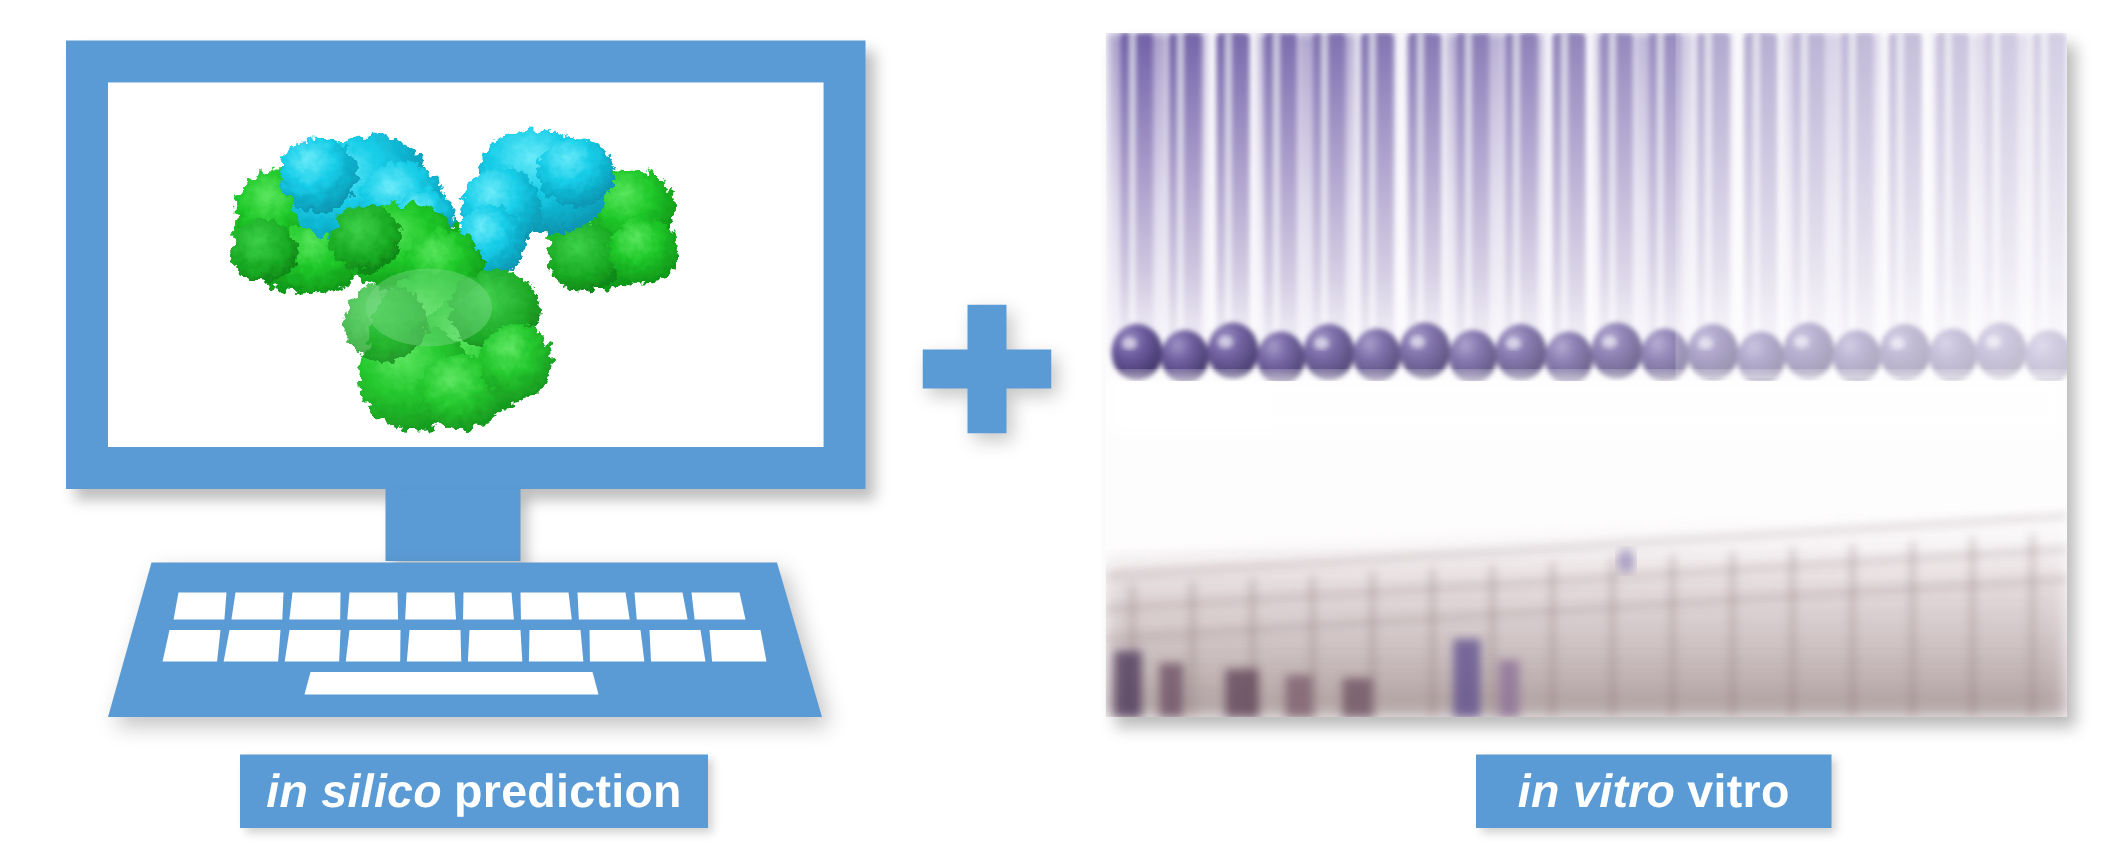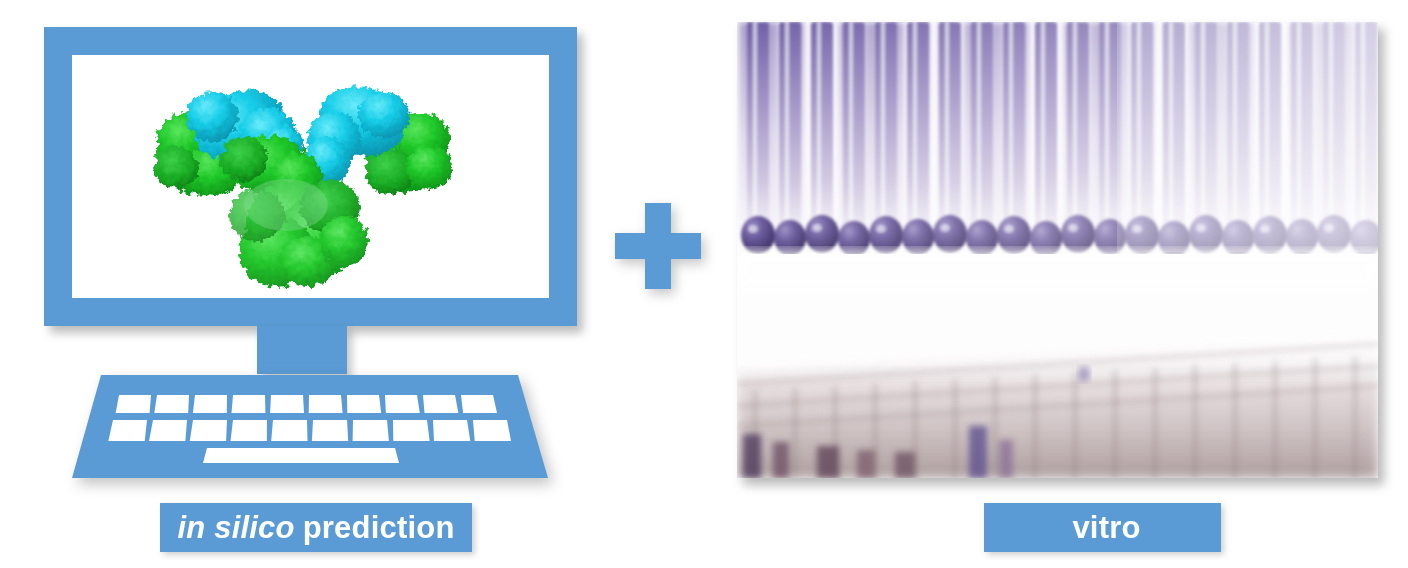--- a/index.html
+++ b/index.html
@@ -409,17 +409,18 @@
           <rect x="262" y="418" width="14" height="38" fill="#8A7096"></rect>
         </g>
 
         <ellipse cx="347" cy="352" rx="6" ry="8" fill="#6B5B9E" opacity=".5" filter="url(#soft2)"></ellipse>
 
         <rect x="380" y="0" width="261" height="230" fill="#ffffff" opacity=".22"></rect>
       </svg>
     </div>
 
     <div class="label" id="label-vitro">
+      <span class="ital">in vitro</span>
         <span class="reg">vitro</span>
     </div>
   </div>
 
 </div>
 
 </body></html>

